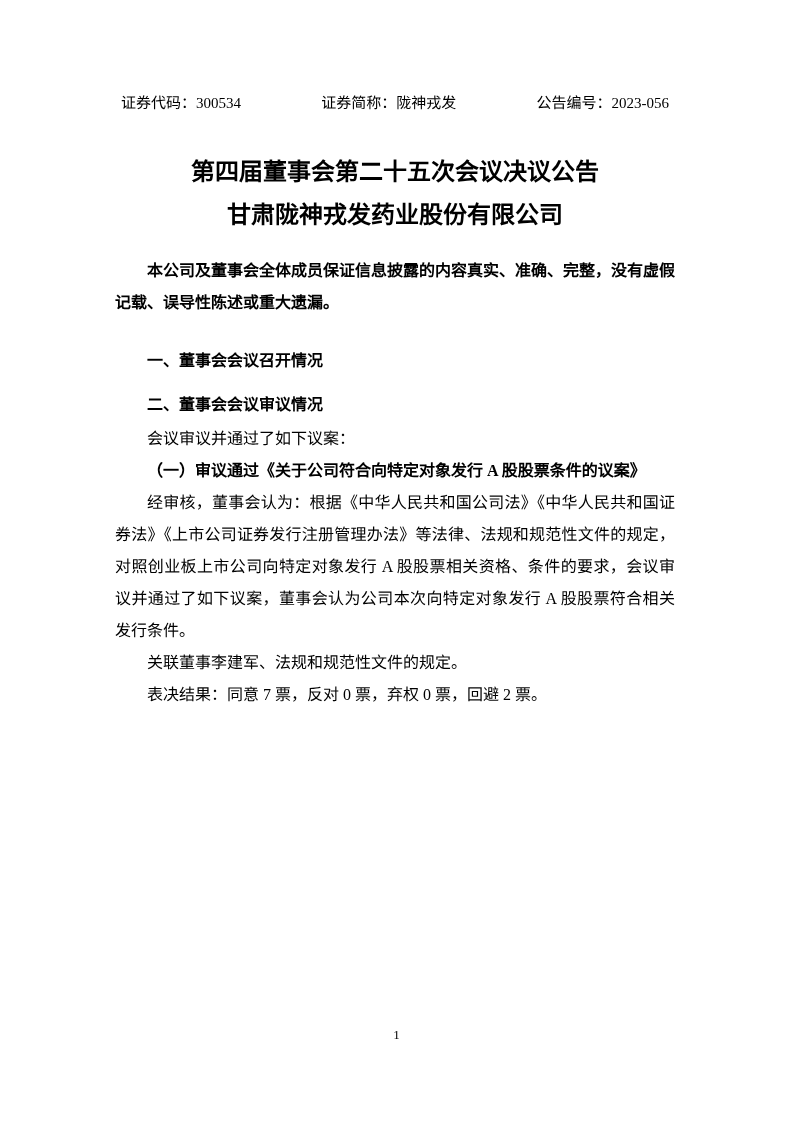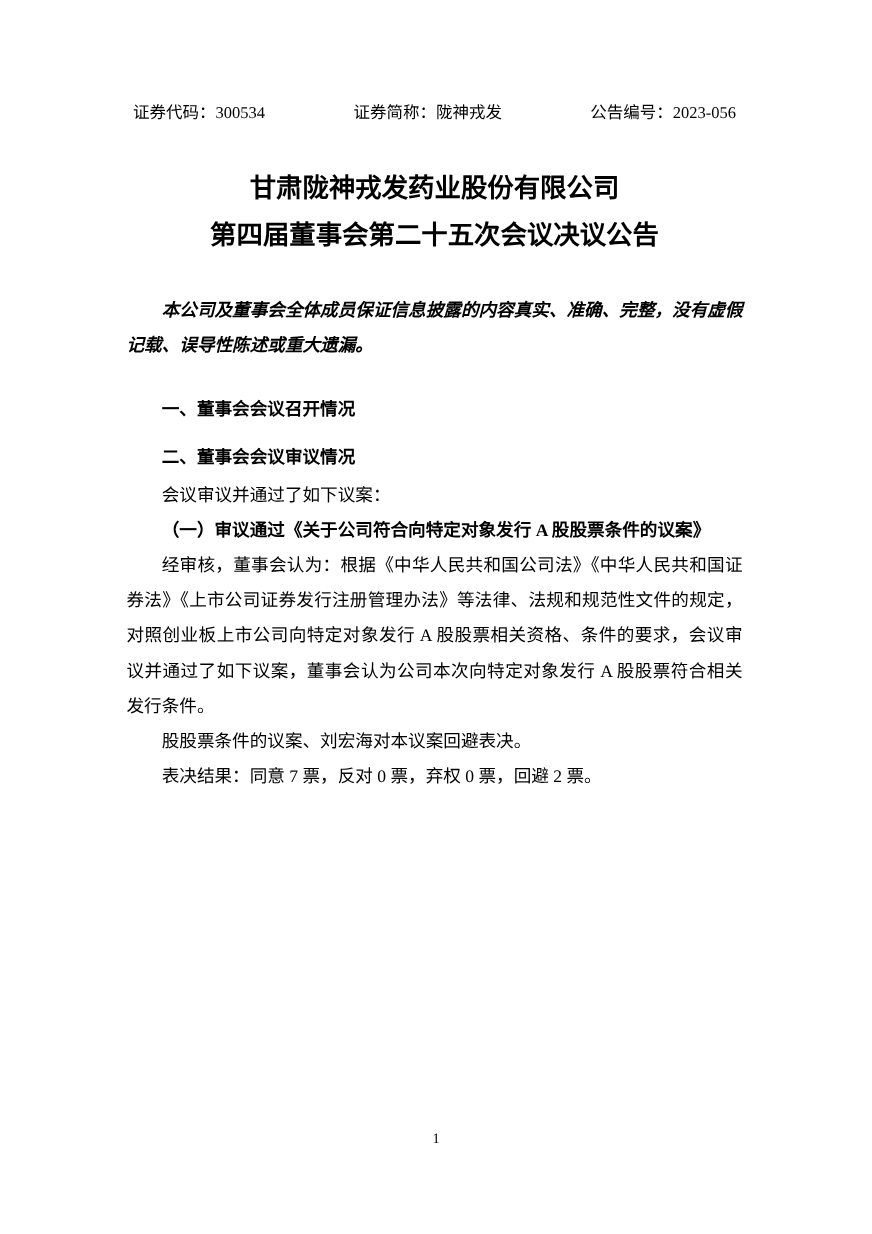--- a/index.html
+++ b/index.html
@@ -39,21 +39,21 @@
   .doc-body {
     font-size: 16px;
     line-height: 32px;
     text-align: justify;
   }
   .para {
     margin: 0;
     text-indent: 2em;
   }
   .bold { font-weight: bold; }
-  .disclaimer { margin-top: 30px; font-style: italic; }
+  .disclaimer { margin-top: 18px; }
   .sec1-heading { margin-top: 26px; }
   .sec1-para1 { margin-top: 7px; }
   .sec2-heading { margin-top: 12px; }
   .sec2-intro { margin-top: 2px; }
   .page-number {
     position: absolute;
     top: 1026px;
     left: 0;
     width: 100%;
     text-align: center;
@@ -66,42 +66,42 @@
 
 <div class="page">
 
   <div class="doc-header">
     <span>证券代码：300534</span>
     <span>证券简称：陇神戎发</span>
     <span>公告编号：2023-056</span>
   </div>
 
   <div class="doc-title">
+    <div>第四届董事会第二十五次会议决议公告</div>
     <div>甘肃陇神戎发药业股份有限公司</div>
-    <div>第四届董事会第二十五次会议决议公告</div>
   </div>
 
   <div class="doc-body">
 
     <p class="para bold disclaimer">本公司及董事会全体成员保证信息披露的内容真实、准确、完整，没有虚假记载、误导性陈述或重大遗漏。</p>
 
     <div class="para bold sec1-heading">一、董事会会议召开情况</div>
 
 
 
     <div class="para bold sec2-heading">二、董事会会议审议情况</div>
 
     <p class="para sec2-intro">会议审议并通过了如下议案：</p>
 
     <div class="para bold">（一）审议通过《关于公司符合向特定对象发行 A 股股票条件的议案》</div>
 
     <p class="para">经审核，董事会认为：根据《中华人民共和国公司法》《中华人民共和国证券法》《上市公司证券发行注册管理办法》等法律、法规和规范性文件的规定，对照创业板上市公司向特定对象发行 A 股股票相关资格、条件的要求，会议审议并通过了如下议案，董事会认为公司本次向特定对象发行 A 股股票符合相关发行条件。</p>
 
 
-    <p class="para">股股票条件的议案、刘宏海对本议案回避表决。</p>
+    <p class="para">关联董事李建军、法规和规范性文件的规定。</p>
 
     <p class="para">表决结果：同意 7 票，反对 0 票，弃权 0 票，回避 2 票。</p>
 
   </div>
 
   <div class="page-number">1</div>
 
 </div>
 
 </body></html>

